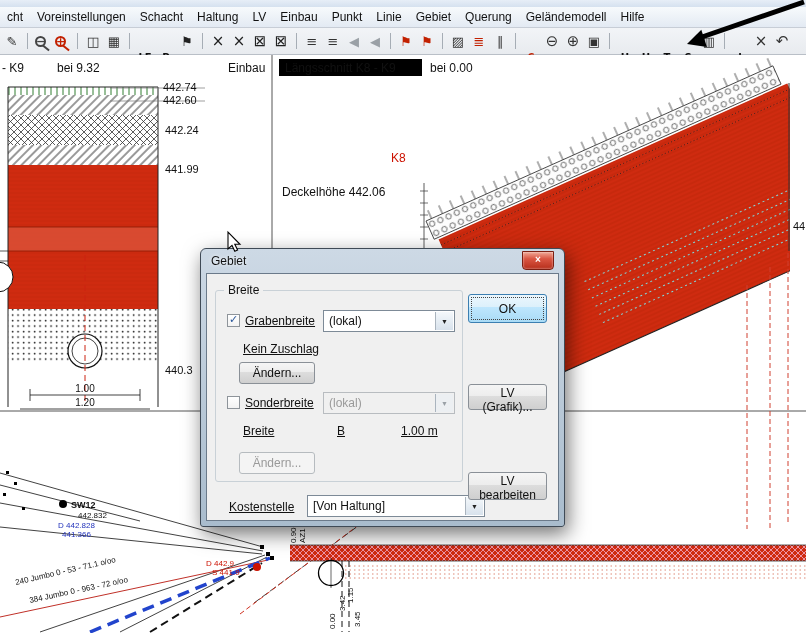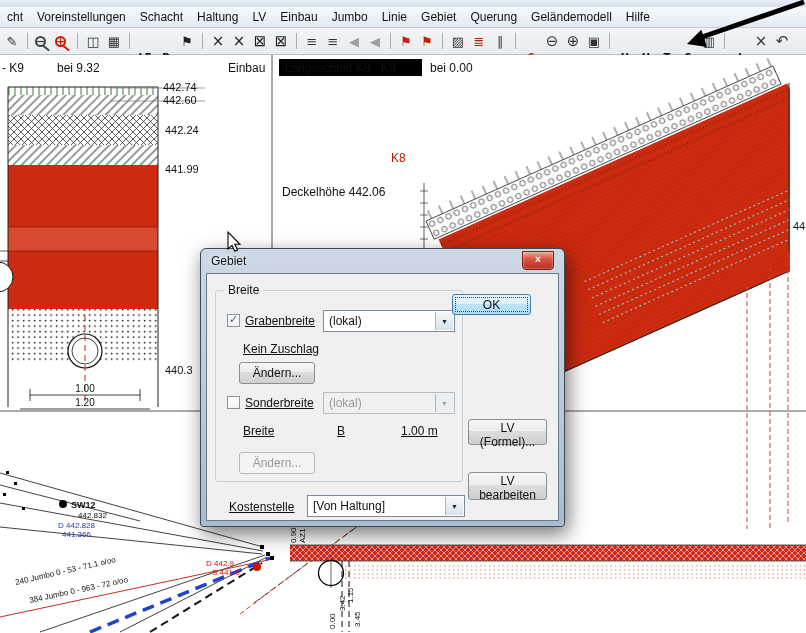--- a/index.html
+++ b/index.html
@@ -73,21 +73,21 @@
   <div id="title-sliver"></div>
 
   <div id="menubar">
 
   <div class="menu-item">cht</div>
       <div class="menu-item">Voreinstellungen</div>
       <div class="menu-item">Schacht</div>
       <div class="menu-item">Haltung</div>
       <div class="menu-item">LV</div>
       <div class="menu-item">Einbau</div>
-      <div class="menu-item">Jumbo</div>
+      <div class="menu-item">Punkt</div>
       <div class="menu-item">Linie</div>
       <div class="menu-item">Gebiet</div>
       <div class="menu-item">Querung</div>
       <div class="menu-item">Geländemodell</div>
       <div class="menu-item">Hilfe</div>
     </div>
 
   <div id="toolbar">
 
   <div class="icon" style="color: rgb(51, 51, 51);">✎</div>
@@ -335,26 +335,26 @@
       <span class="lbl" style="left:38px;top:122px;">Sonderbreite</span>
       <div class="combo disabled" style="left:116px;top:118px;width:132px;">
         <span class="ctext">(lokal)</span>
         <span class="carrow">▼</span>
       </div>
       <span class="lbl" style="left:36px;top:150px;">Breite</span>
       <span class="lbl" style="left:130px;top:150px;">B</span>
       <span class="lbl" style="left:194px;top:150px;">1.00 m</span>
       <button class="btn disabled" style="left:32px;top:178px;width:76px;height:22px;">Ändern...</button>
       <span class="lbl" style="left:22px;top:226px;">Kostenstelle</span>
-      <div class="combo" style="left:100px;top:221px;width:158px;">
+      <div class="combo" style="left:100px;top:221px;width:178px;">
         <span class="ctext">[Von Haltung]</span>
         <span class="carrow">▼</span>
       </div>
-      <button class="btn default" style="left:245px;top:20px;width:79px;height:21px;">OK</button>
-      <button class="btn" style="left:261px;top:145px;width:79px;height:26px;">LV (Formel)...</button>
+      <button class="btn default" style="left:261px;top:20px;width:79px;height:29px;">OK</button>
+      <button class="btn" style="left:261px;top:110px;width:79px;height:26px;">LV (Grafik)...</button>
       <button class="btn" style="left:261px;top:198px;width:79px;height:28px;">LV bearbeiten</button>
     </div>
   </div>
 
   <svg id="annotation" width="806" height="70">
     <line x1="804" y1="2" x2="702" y2="37" stroke="#000" stroke-width="5"></line>
     <polygon points="687,44 701.3,29.8 706.9,46.9" fill="#000"></polygon>
   </svg>
 
   <svg id="cursor" width="806" height="633">

